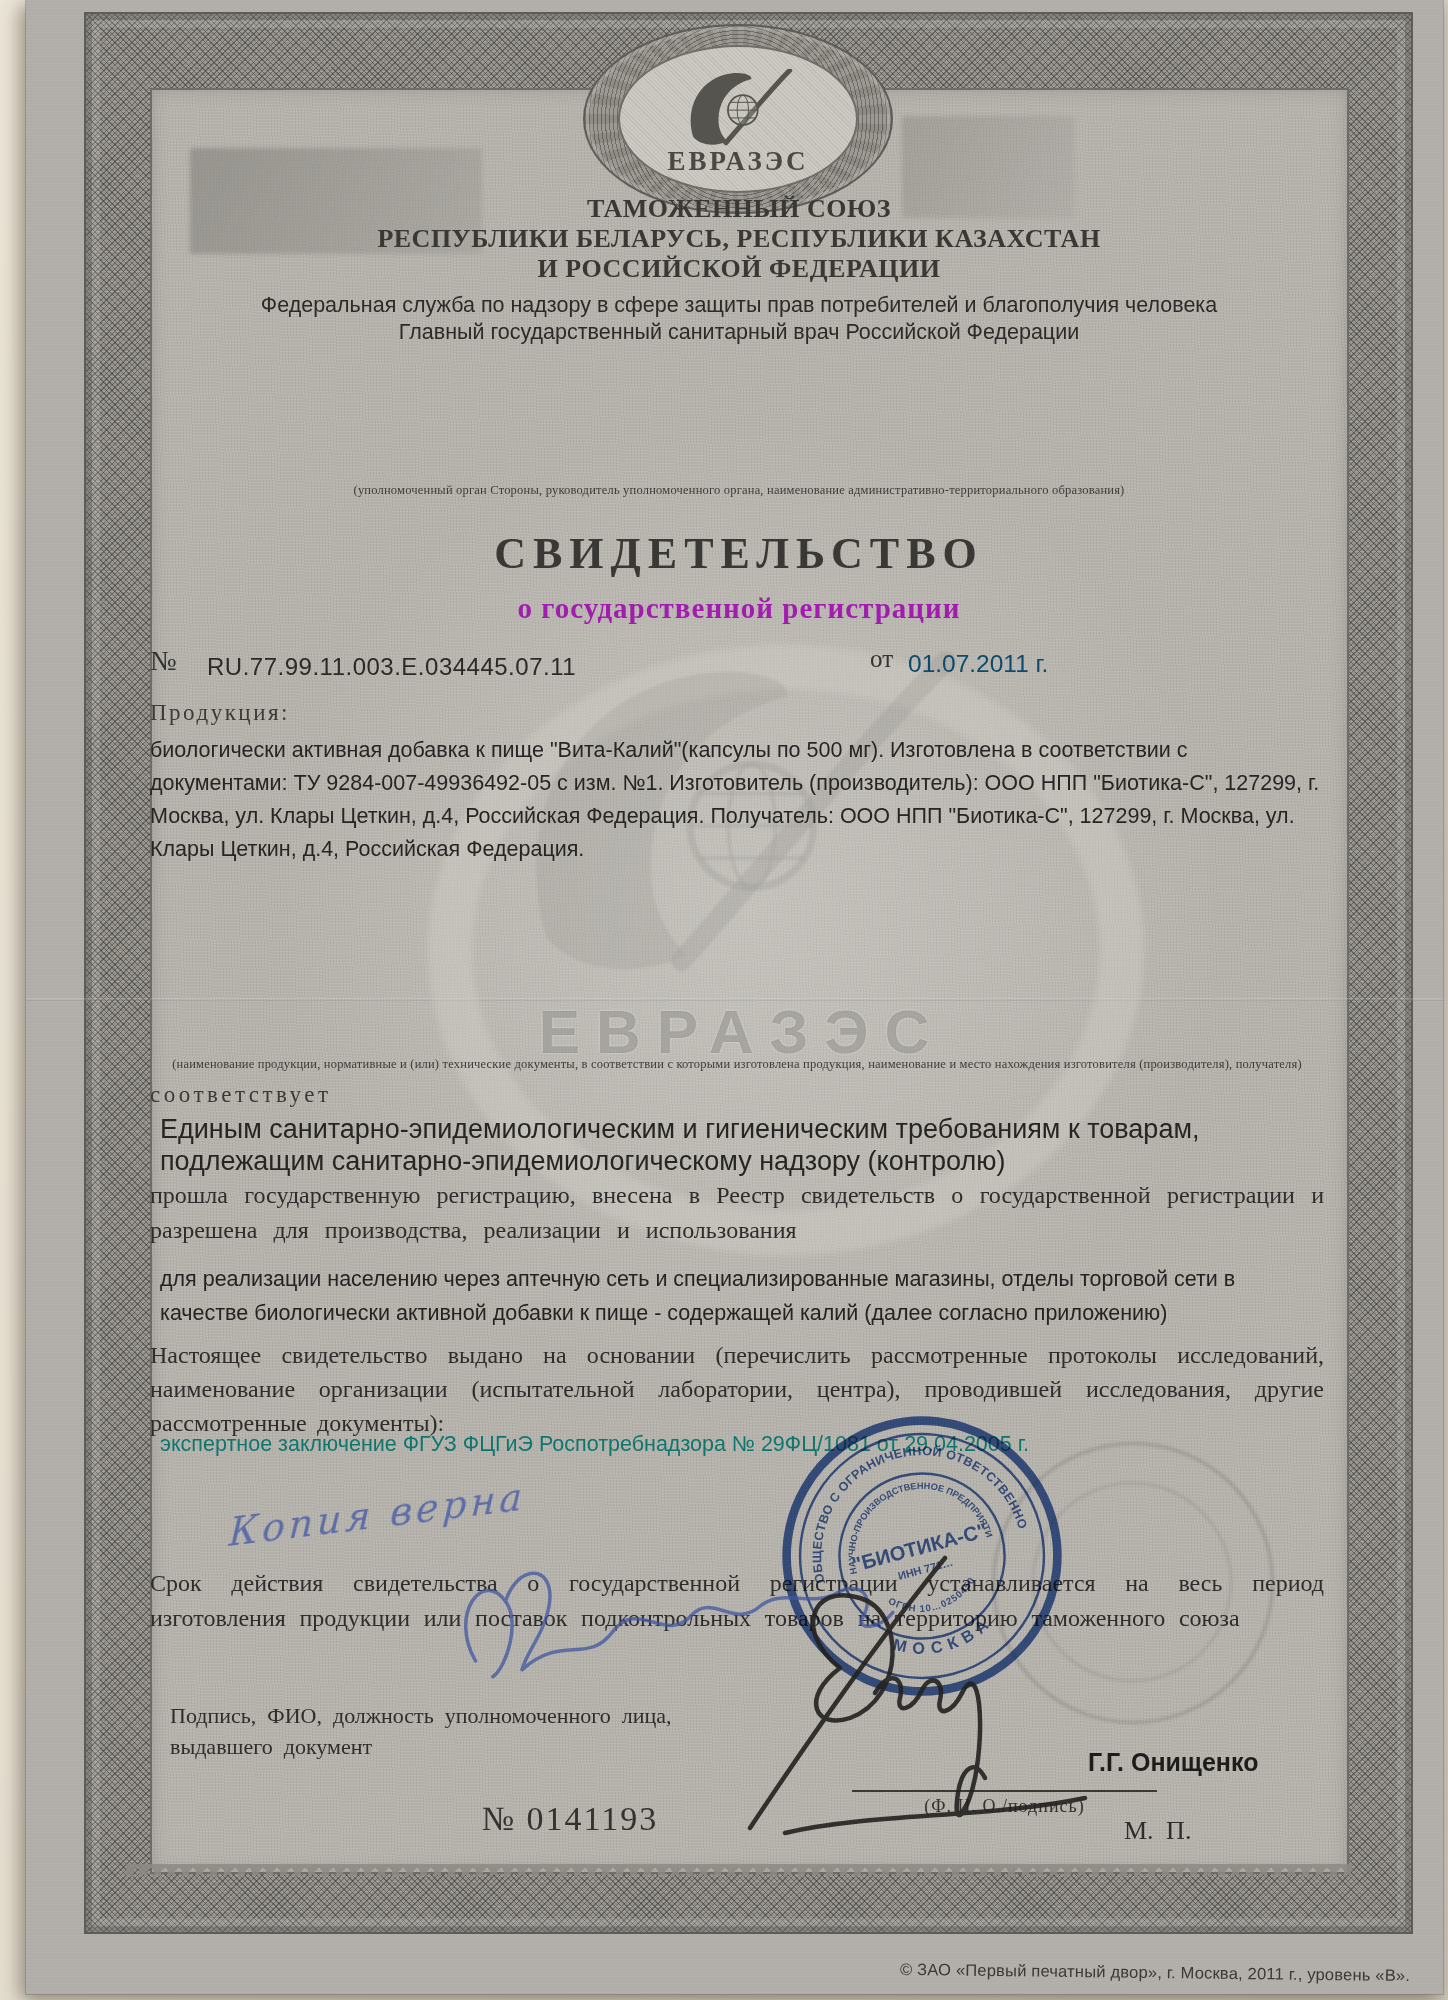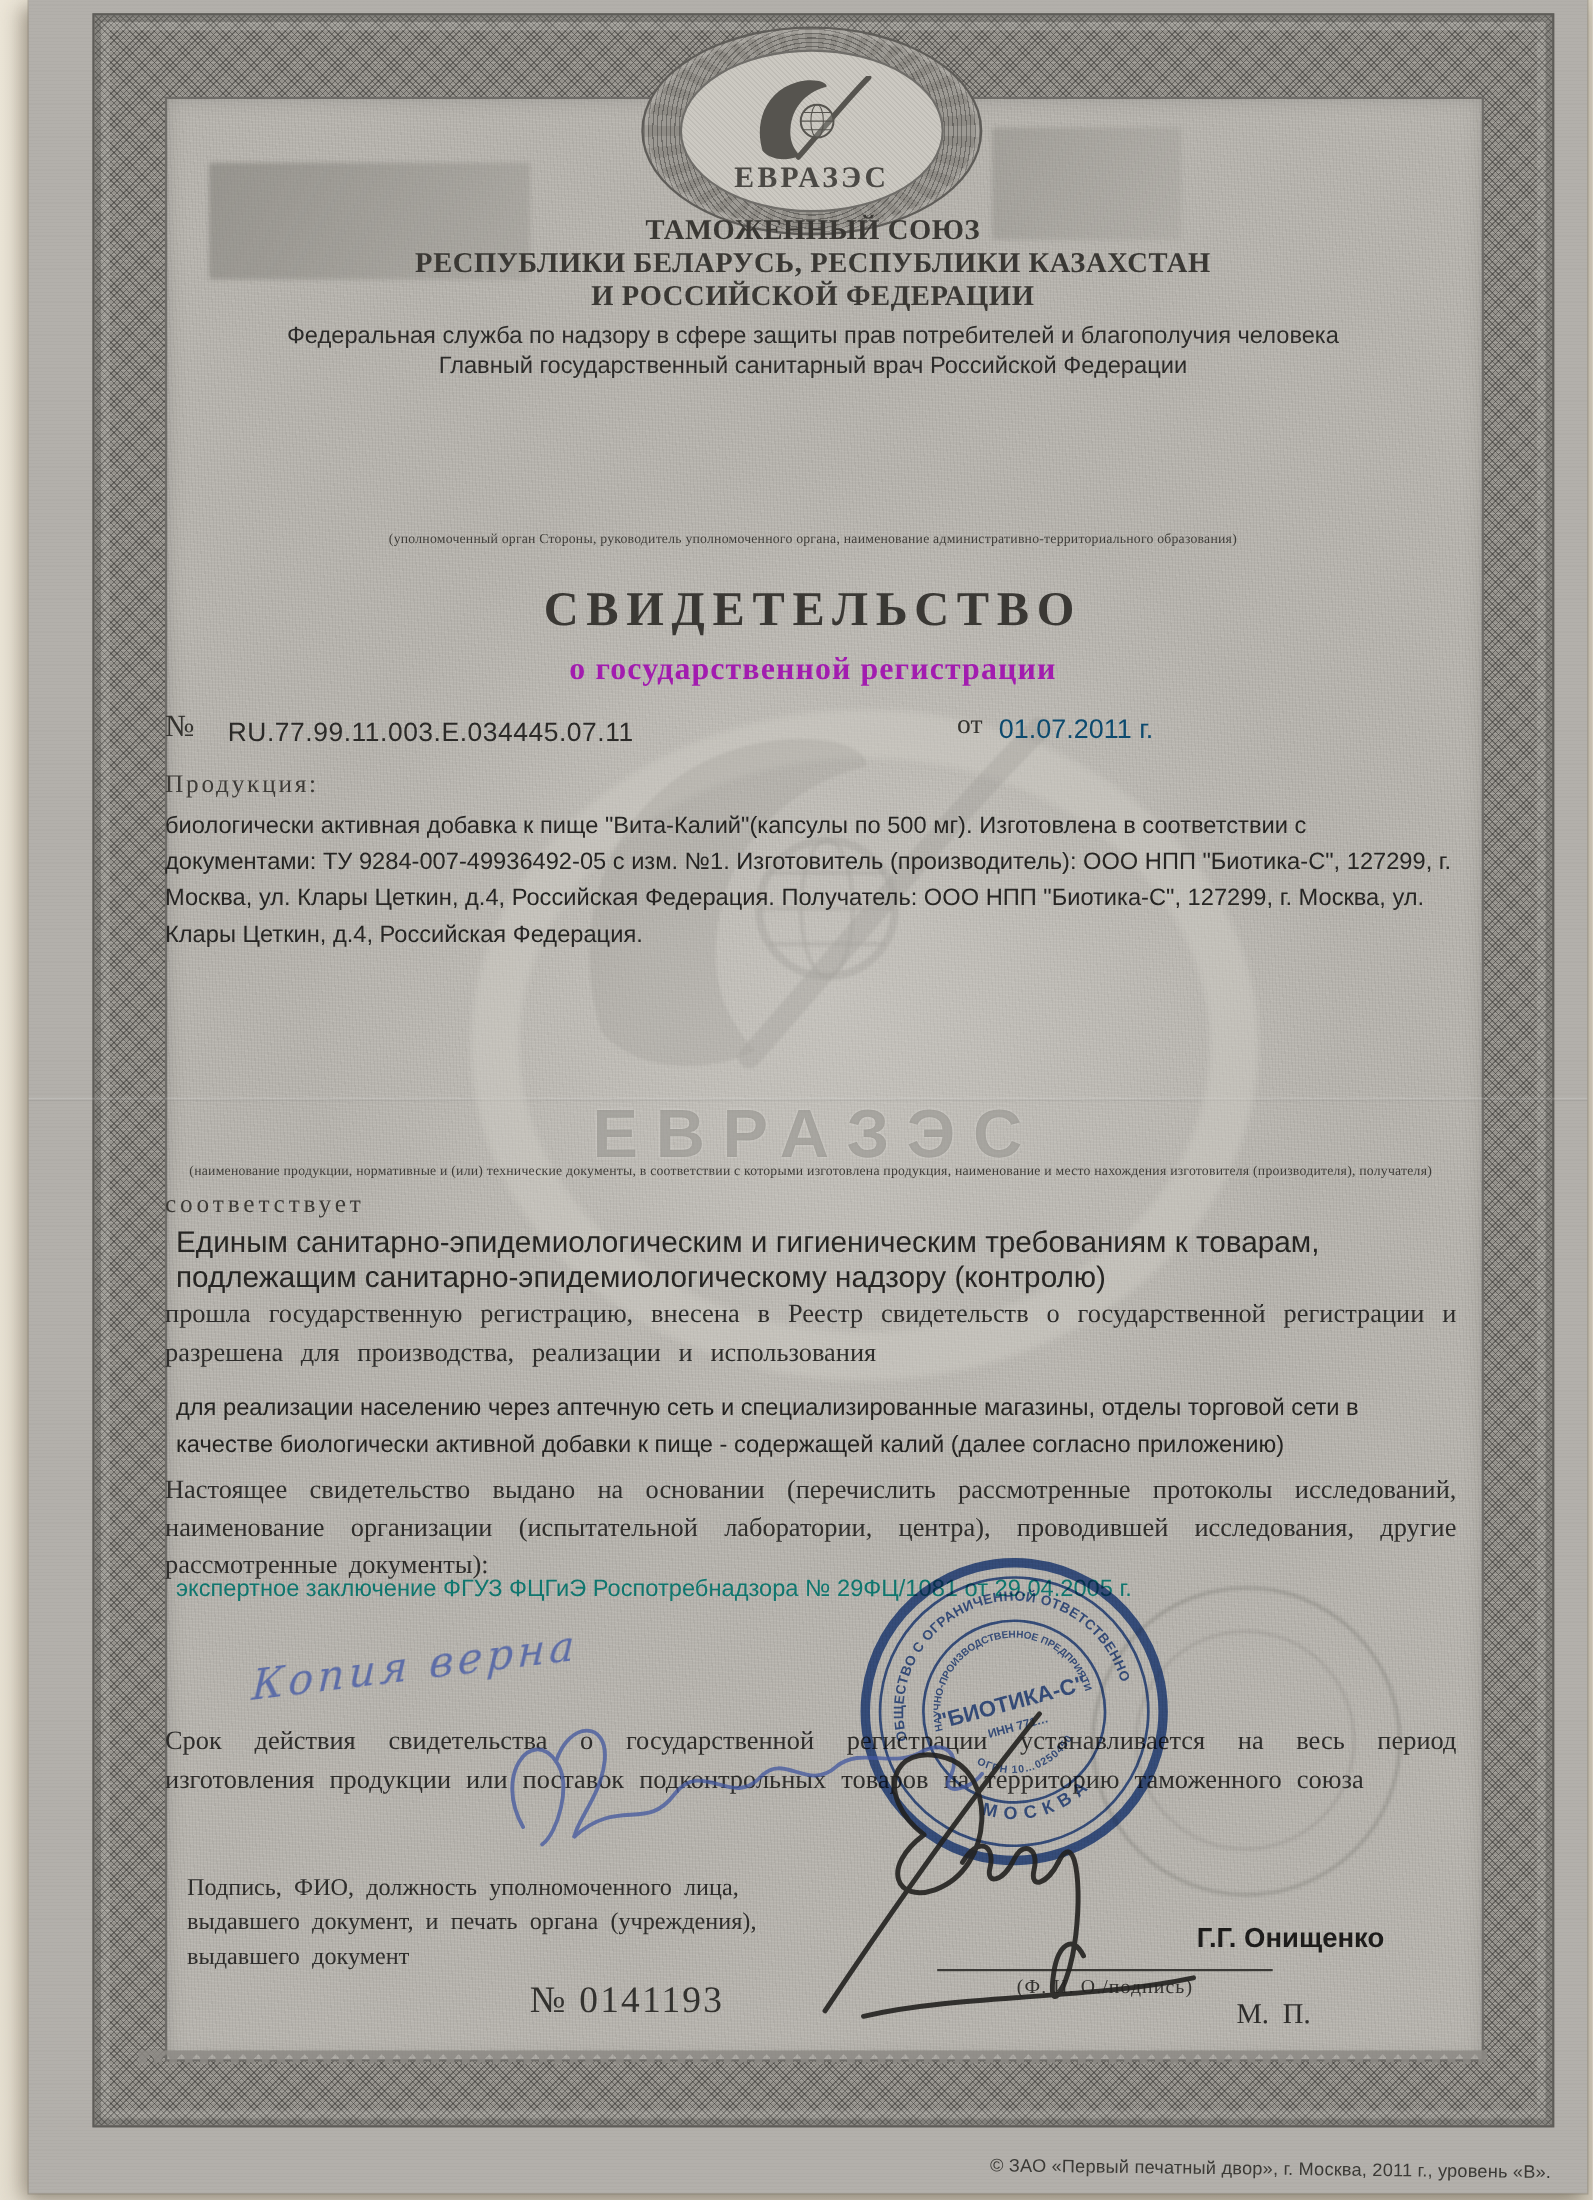--- a/index.html
+++ b/index.html
@@ -256,21 +256,20 @@
     <text font-size="10" font-weight="bold" fill="#2f55a4" letter-spacing="1" text-anchor="middle" stroke="none">
       <textPath href="#arcIB" startOffset="50%">ОГРН 10…0250450</textPath>
     </text>
     <text x="150" y="148" font-size="21" font-weight="bold" fill="#2f55a4" text-anchor="middle" stroke="none">"БИОТИКА-С"</text>
     <text x="150" y="168" font-size="11.5" font-weight="bold" fill="#2f55a4" text-anchor="middle" stroke="none">ИНН 771…</text>
   </g>
 </svg>
 
 <div class="sign-caption">
   <div>Подпись, ФИО, должность уполномоченного лица,</div>
-  <div>выдавшего документ, и печать органа (учреждения),</div>
   <div>выдавшего документ</div>
 </div>
 <div class="blank-no">№ 0141193</div>
 <div class="fio-rule"></div>
 <div class="fio-caption">(Ф. И. О./подпись)</div>
 <div class="signer">Г.Г. Онищенко</div>
 <div class="mp">М. П.</div>
 <div class="copyright">© ЗАО «Первый печатный двор», г. Москва, 2011 г., уровень «В».</div>
 
 </body></html>

